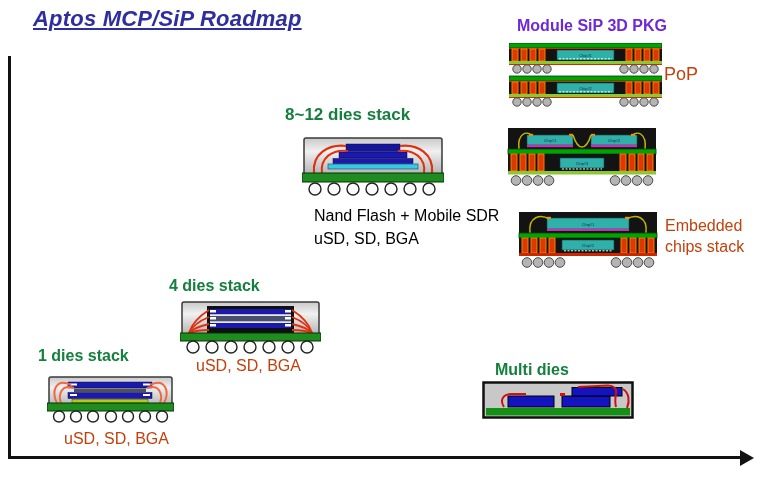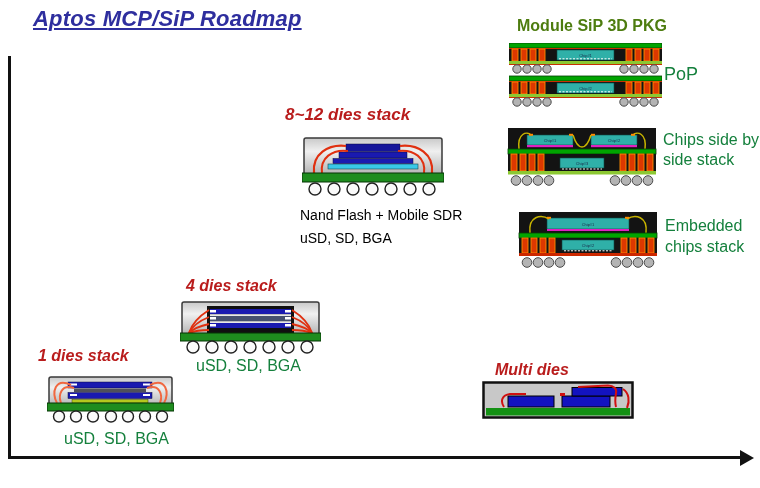--- a/index.html
+++ b/index.html
@@ -14,36 +14,36 @@
     color:#2E2E9E;text-decoration:underline;letter-spacing:.2px;white-space:nowrap;
   }
   
   #y-axis{left:8px;top:56px;width:3px;height:402px;background:#111;}
   #x-axis{left:8px;top:456px;width:736px;height:3px;background:#111;}
   #x-arrow{
     left:740px;top:450px;width:0;height:0;
     border-left:14px solid #111;border-top:8px solid transparent;border-bottom:8px solid transparent;
   }
   
-  .stage-h{color:#b91c1c;font-weight:bold;font-size:16px;white-space:nowrap;font-style:italic;}
-  .cap{font-size:16px;color:#15803d;white-space:nowrap;}
+  .stage-h{color:#15803d;font-weight:bold;font-size:16px;white-space:nowrap;}
+  .cap{font-size:16px;color:#c2410c;white-space:nowrap;}
   #h8{left:285px;top:105px;font-size:17px;}
   #img8{left:302px;top:136px;}
-  #cap8{left:300px;top:204px;font-size:14px;line-height:23px;white-space:nowrap;}
-  #h4{left:186px;top:277px;}
+  #cap8{left:314px;top:204px;font-size:16px;line-height:23px;white-space:nowrap;}
+  #h4{left:169px;top:277px;}
   #img4{left:180px;top:300px;}
   #cap4{left:196px;top:357px;}
   #h2{left:38px;top:347px;}
   #img2{left:47px;top:375px;}
   #cap2{left:64px;top:430px;}
   #hmulti{left:495px;top:361px;text-align:center;}
   #imgmulti{left:482px;top:381px;}
   #capmulti{left:492px;top:426px;}
   
-  #module-h{left:517px;top:17px;font-size:16px;font-weight:bold;color:#4d7c0f;white-space:nowrap;}
+  #module-h{left:517px;top:17px;font-size:16px;font-weight:bold;color:#6d28d9;white-space:nowrap;}
   #imgpop{left:509px;top:43px;}
   #lab-pop{left:664px;top:64px;font-size:18px;}
   #imgsbs{left:507px;top:127px;}
   #lab-sbs{left:663px;top:130px;width:97px;font-size:16px;line-height:20px;white-space:normal;}
   #imgemb{left:517px;top:211px;}
   #lab-emb{left:665px;top:215px;width:100px;font-size:16px;line-height:21px;white-space:normal;}
   svg{display:block;}
   svg text{font-family:"Liberation Sans",sans-serif;}
 </style>
 </head>
@@ -307,21 +307,20 @@
           <circle cx="20" cy="53.5" r="4.8"></circle>
           <circle cx="31" cy="53.5" r="4.8"></circle>
           <circle cx="42" cy="53.5" r="4.8"></circle>
         <circle cx="108" cy="53.5" r="4.8"></circle>
           <circle cx="119" cy="53.5" r="4.8"></circle>
           <circle cx="130" cy="53.5" r="4.8"></circle>
           <circle cx="141" cy="53.5" r="4.8"></circle>
       </g>
     </svg>
   </div>
-  <div class="abs cap" id="lab-sbs">Chips side by side stack</div>
 
   <div class="abs" id="imgemb">
     <svg width="142" height="58" viewBox="0 0 142 58">
       <rect x="2" y="1" width="138" height="21" fill="#131313"></rect>
       <rect x="30" y="7" width="82" height="11" fill="#2FB0A8" stroke="#0A4A44" stroke-width="0.6"></rect>
       <rect x="30" y="18" width="82" height="2" fill="#E020C0"></rect>
       <text x="71" y="14.5" font-size="4" fill="#1A2A4A" text-anchor="middle">Chip#1</text>
       <g fill="none" stroke="#C8B400" stroke-width="1.5">
         <path d="M13,22 C11,5 24,3 32,8"></path>
         <path d="M129,22 C131,5 118,3 110,8"></path>

